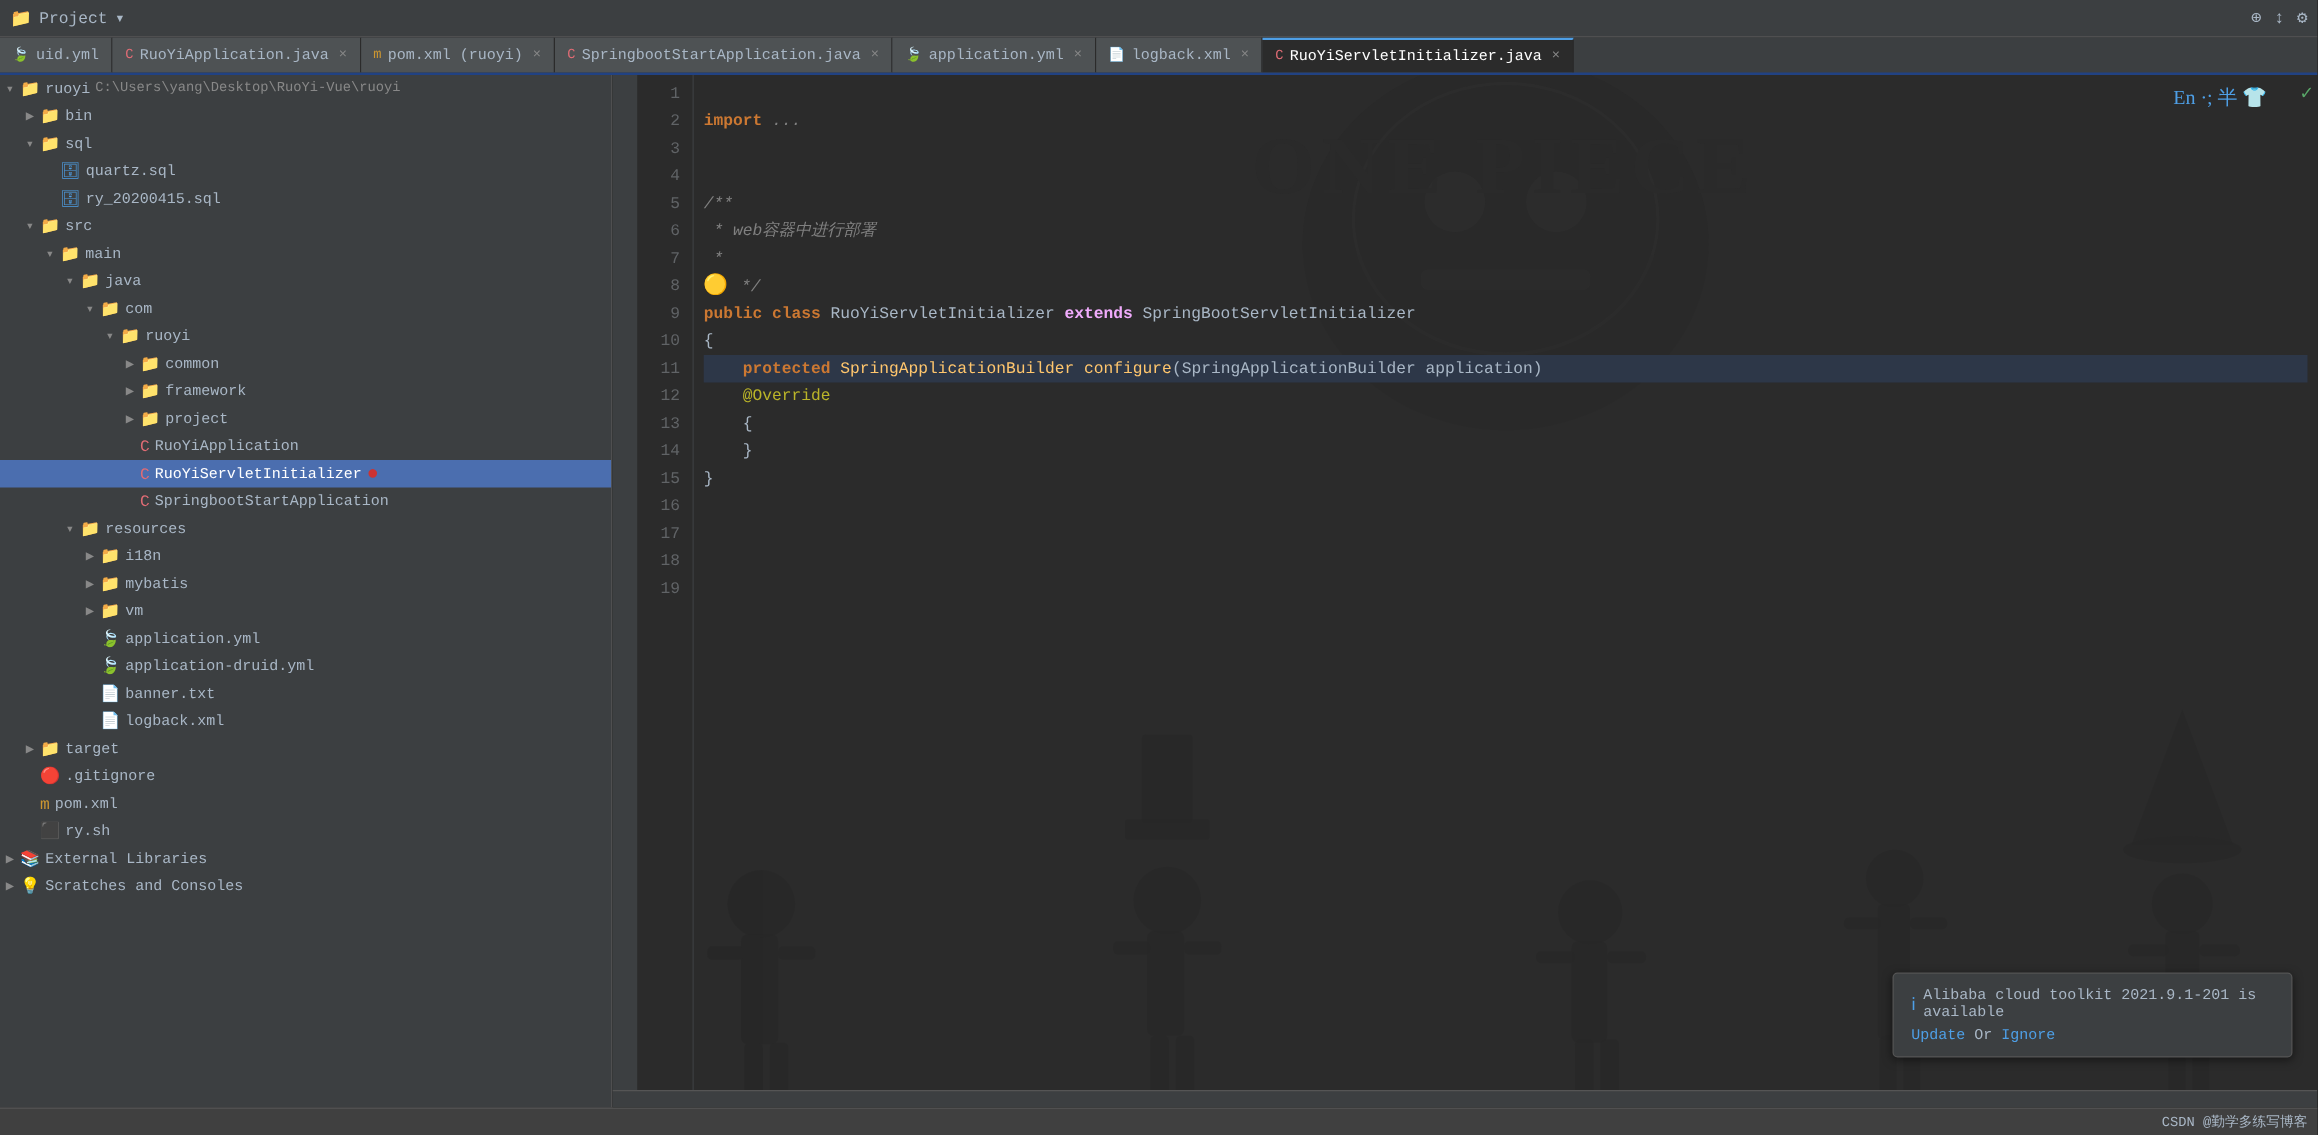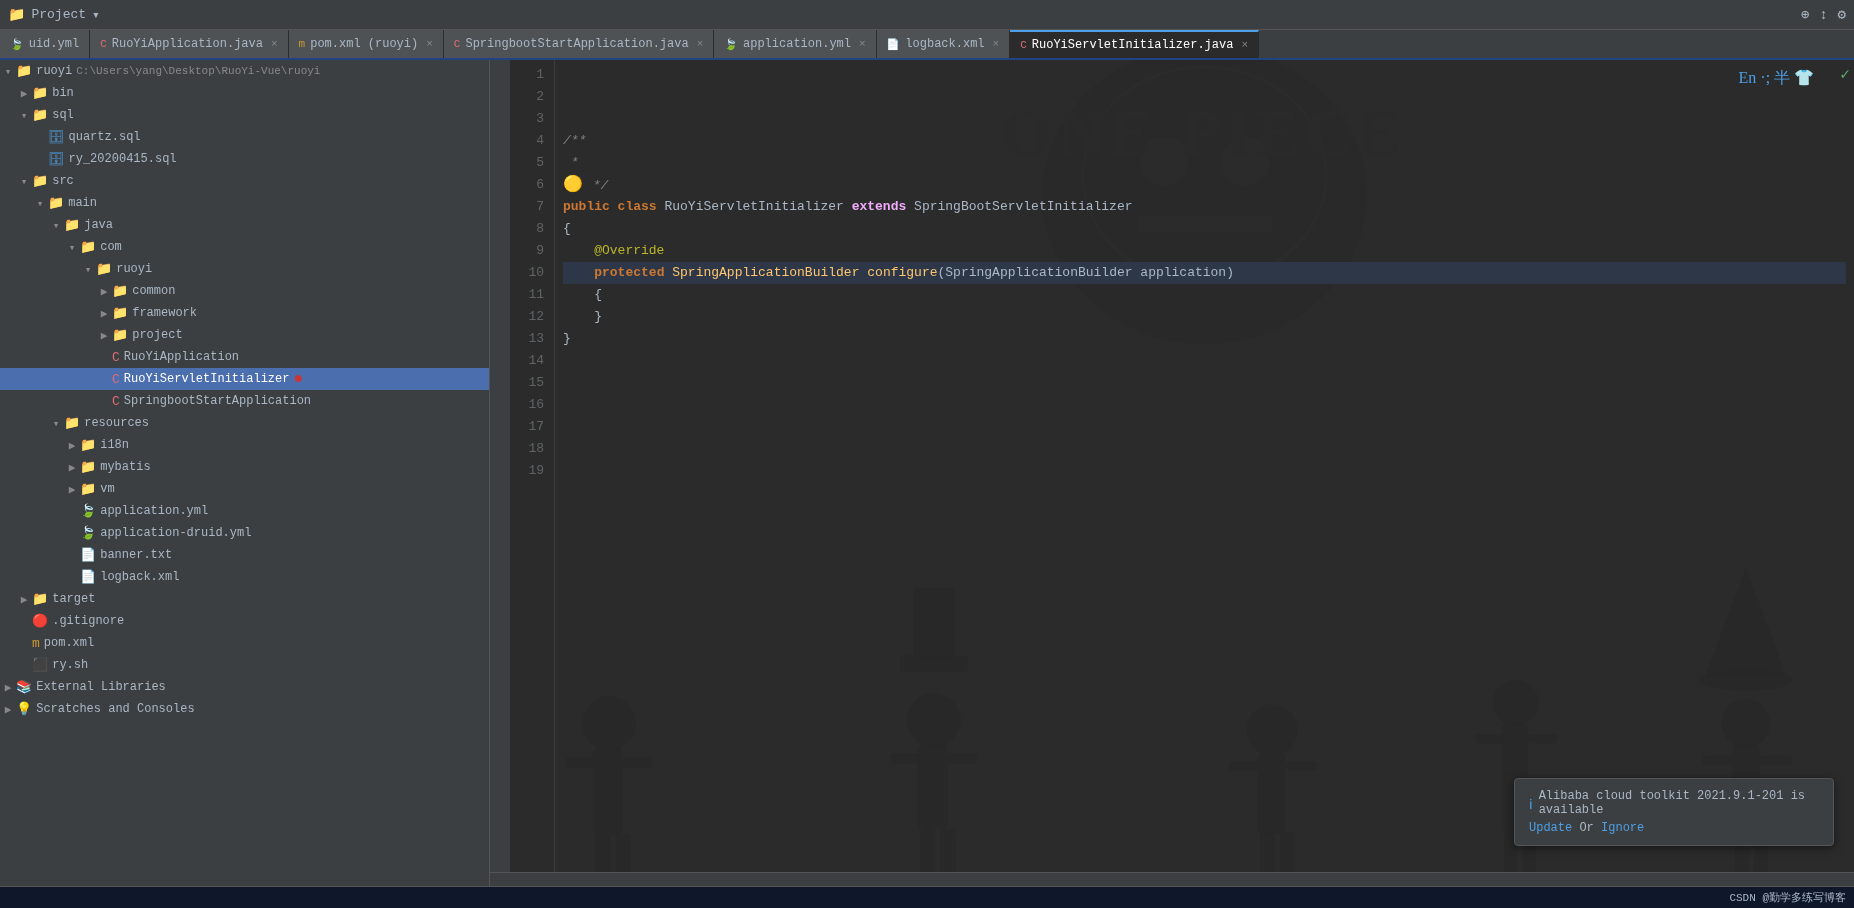--- a/index.html
+++ b/index.html
@@ -163,21 +163,21 @@
     .bottom-scroll {
       height: 14px;
       background: #3c3f41;
       border-top: 1px solid #555;
       flex-shrink: 0;
     }
 
     
     .status-bar {
       height: 22px;
-      background: #0f172a;
+      background: #404040;
       display: flex;
       align-items: center;
       padding: 0 8px;
       font-size: 11px;
       color: #a9b7c6;
       border-top: 1px solid #555;
       flex-shrink: 0;
       justify-content: flex-end;
       gap: 12px;
     }
@@ -620,29 +620,31 @@
             <rect x="1310" y="488" width="22" height="72" rx="4" fill="#111" opacity="0.7"></rect>
             <rect x="1288" y="496" width="24" height="8" rx="3" fill="#111" opacity="0.7"></rect>
             <rect x="1332" y="496" width="24" height="8" rx="3" fill="#111" opacity="0.7"></rect>
             <rect x="1312" y="558" width="11" height="60" rx="3" fill="#111" opacity="0.7"></rect>
             <rect x="1327" y="558" width="11" height="60" rx="3" fill="#111" opacity="0.7"></rect>
           </svg>
         </div>
 
         <div id="code-lines" style="position:relative;z-index:1;">
             <div class="code-line">&nbsp;</div>
+            <div class="code-line"><span class="kw">import</span><span class="com"> ...</span></div>
             <div class="code-line">&nbsp;</div>
             <div class="code-line">&nbsp;</div>
             <div class="code-line"><span class="com">/**</span></div>
+            <div class="code-line"><span class="com"> * web容器中进行部署</span></div>
             <div class="code-line"><span class="com"> *</span></div>
             <div class="code-line"><span class="yellow-dot">🟡</span><span class="com"> */</span></div>
             <div class="code-line"><span class="kw">public </span><span class="kw">class </span><span class="cls">RuoYiServletInitializer </span><span class="ext">extends </span><span class="inh">SpringBootServletInitializer</span></div>
             <div class="code-line"><span class="sym">{</span></div>
+            <div class="code-line" style="background: rgb(45, 55, 72);"><span class="">    </span><span class="kw">protected </span><span class="cls2">SpringApplicationBuilder </span><span class="method">configure</span><span class="sym">(</span><span class="cls">SpringApplicationBuilder </span><span class="param">application</span><span class="sym">)</span></div>
             <div class="code-line"><span class="ann">    @Override</span></div>
-            <div class="code-line" style="background: rgb(45, 55, 72);"><span class="">    </span><span class="kw">protected </span><span class="cls2">SpringApplicationBuilder </span><span class="method">configure</span><span class="sym">(</span><span class="cls">SpringApplicationBuilder </span><span class="param">application</span><span class="sym">)</span></div>
             <div class="code-line"><span class="sym">    {</span></div>
             <div class="code-line"><span class="sym">    }</span></div>
             <div class="code-line"><span class="sym">}</span></div>
             <div class="code-line">&nbsp;</div>
           </div>
       </div>
     </div>
 
     <div class="bottom-scroll"></div>
 

